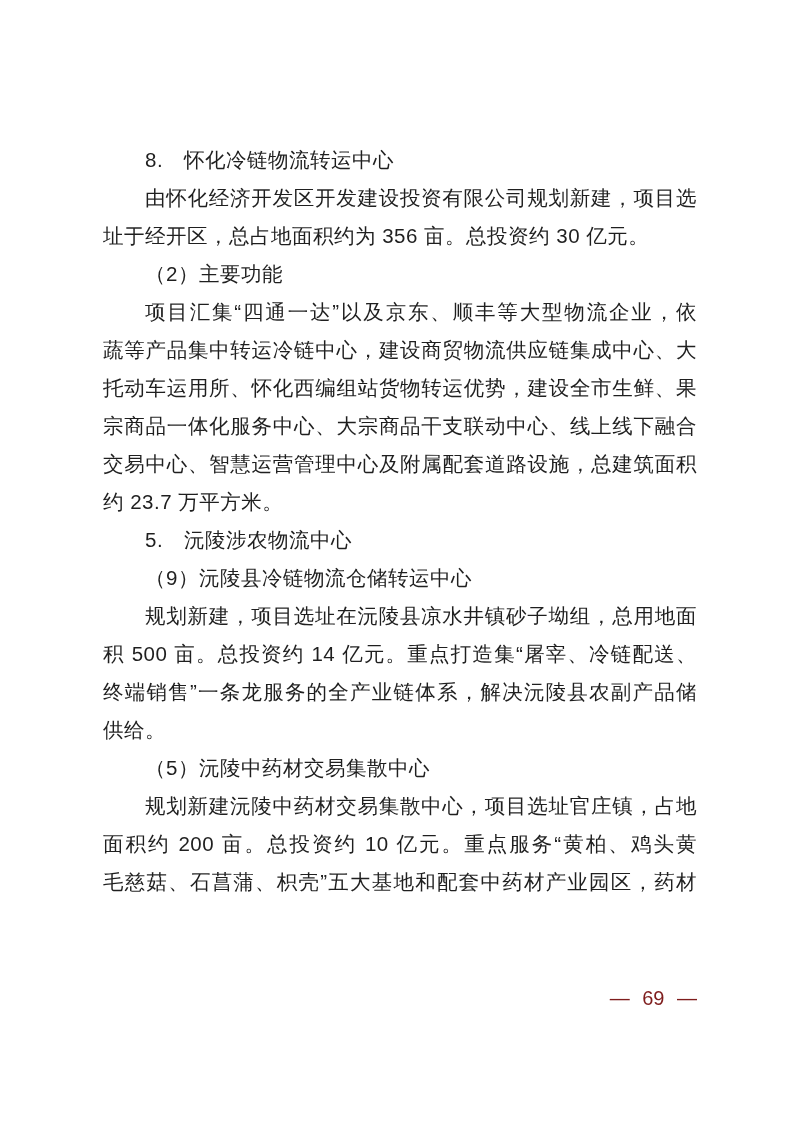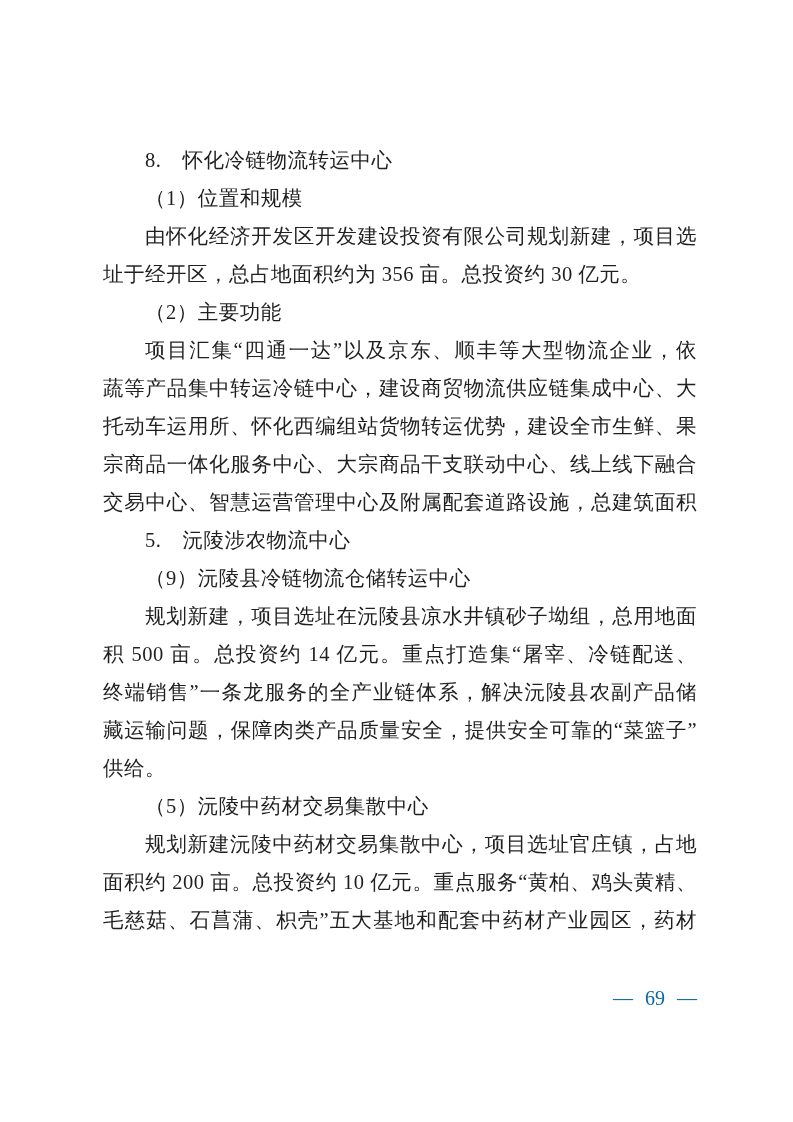--- a/index.html
+++ b/index.html
@@ -6,21 +6,21 @@
     margin: 0;
     padding: 0;
     background: #ffffff;
   }
   .page {
     position: relative;
     width: 793px;
     height: 1122px;
     background: #ffffff;
     overflow: hidden;
-    font-family: Liberation Serif, serif;
+    font-family: Liberation Sans, sans-serif;
     color: #1f1f1f;
     border-radius: 28px;
   }
   .text-block {
     position: absolute;
     left: 103px;
     top: 141px;
     width: 594px;
   }
   .para { margin: 0; padding: 0; }
@@ -39,59 +39,56 @@
   .line.first, .line.indent { text-indent: 42px; }
   .page-number {
     position: absolute;
     left: 103px;
     top: 984px;
     width: 594px;
     text-align: right;
     font-size: 20px;
     line-height: 28px;
     word-spacing: 7px;
-    color: #0369a1;
+    color: #7f1d1d;
   }
 </style>
 </head>
 <body>
 
 <div class="page" style="background: rgb(255, 255, 255); color: rgb(31, 31, 31);">
   <div class="text-block">
       <div class="para heading">
         <div class="line indent">8.　怀化冷链物流转运中心</div>
-      </div>
-      <div class="para heading">
-        <div class="line indent">（1）位置和规模</div>
       </div>
       <div class="para body">
         <div class="line first fill">由怀化经济开发区开发建设投资有限公司规划新建，项目选</div>
         <div class="line">址于经开区，总占地面积约为 356 亩。总投资约 30 亿元。</div>
       </div>
       <div class="para heading">
         <div class="line indent">（2）主要功能</div>
       </div>
       <div class="para body">
         <div class="line first fill">项目汇集“四通一达”以及京东、顺丰等大型物流企业，依</div>
         <div class="line fill">蔬等产品集中转运冷链中心，建设商贸物流供应链集成中心、大</div>
         <div class="line fill">托动车运用所、怀化西编组站货物转运优势，建设全市生鲜、果</div>
         <div class="line fill">宗商品一体化服务中心、大宗商品干支联动中心、线上线下融合</div>
         <div class="line fill">交易中心、智慧运营管理中心及附属配套道路设施，总建筑面积</div>
+        <div class="line">约 23.7 万平方米。</div>
       </div>
       <div class="para heading">
         <div class="line indent">5.　沅陵涉农物流中心</div>
       </div>
       <div class="para heading">
         <div class="line indent">（9）沅陵县冷链物流仓储转运中心</div>
       </div>
       <div class="para body">
         <div class="line first fill">规划新建，项目选址在沅陵县凉水井镇砂子坳组，总用地面</div>
         <div class="line fill">积 500 亩。总投资约 14 亿元。重点打造集“屠宰、冷链配送、</div>
         <div class="line fill">终端销售”一条龙服务的全产业链体系，解决沅陵县农副产品储</div>
-        <div class="line fill">藏运输问题，保障肉类产品质量安全，提供安全可靠的“菜篮子”</div>
         <div class="line">供给。</div>
       </div>
       <div class="para heading">
         <div class="line indent">（5）沅陵中药材交易集散中心</div>
       </div>
       <div class="para body">
         <div class="line first fill">规划新建沅陵中药材交易集散中心，项目选址官庄镇，占地</div>
         <div class="line fill">面积约 200 亩。总投资约 10 亿元。重点服务“黄柏、鸡头黄精、</div>
         <div class="line fill">毛慈菇、石菖蒲、枳壳”五大基地和配套中药材产业园区，药材</div>
       </div>

